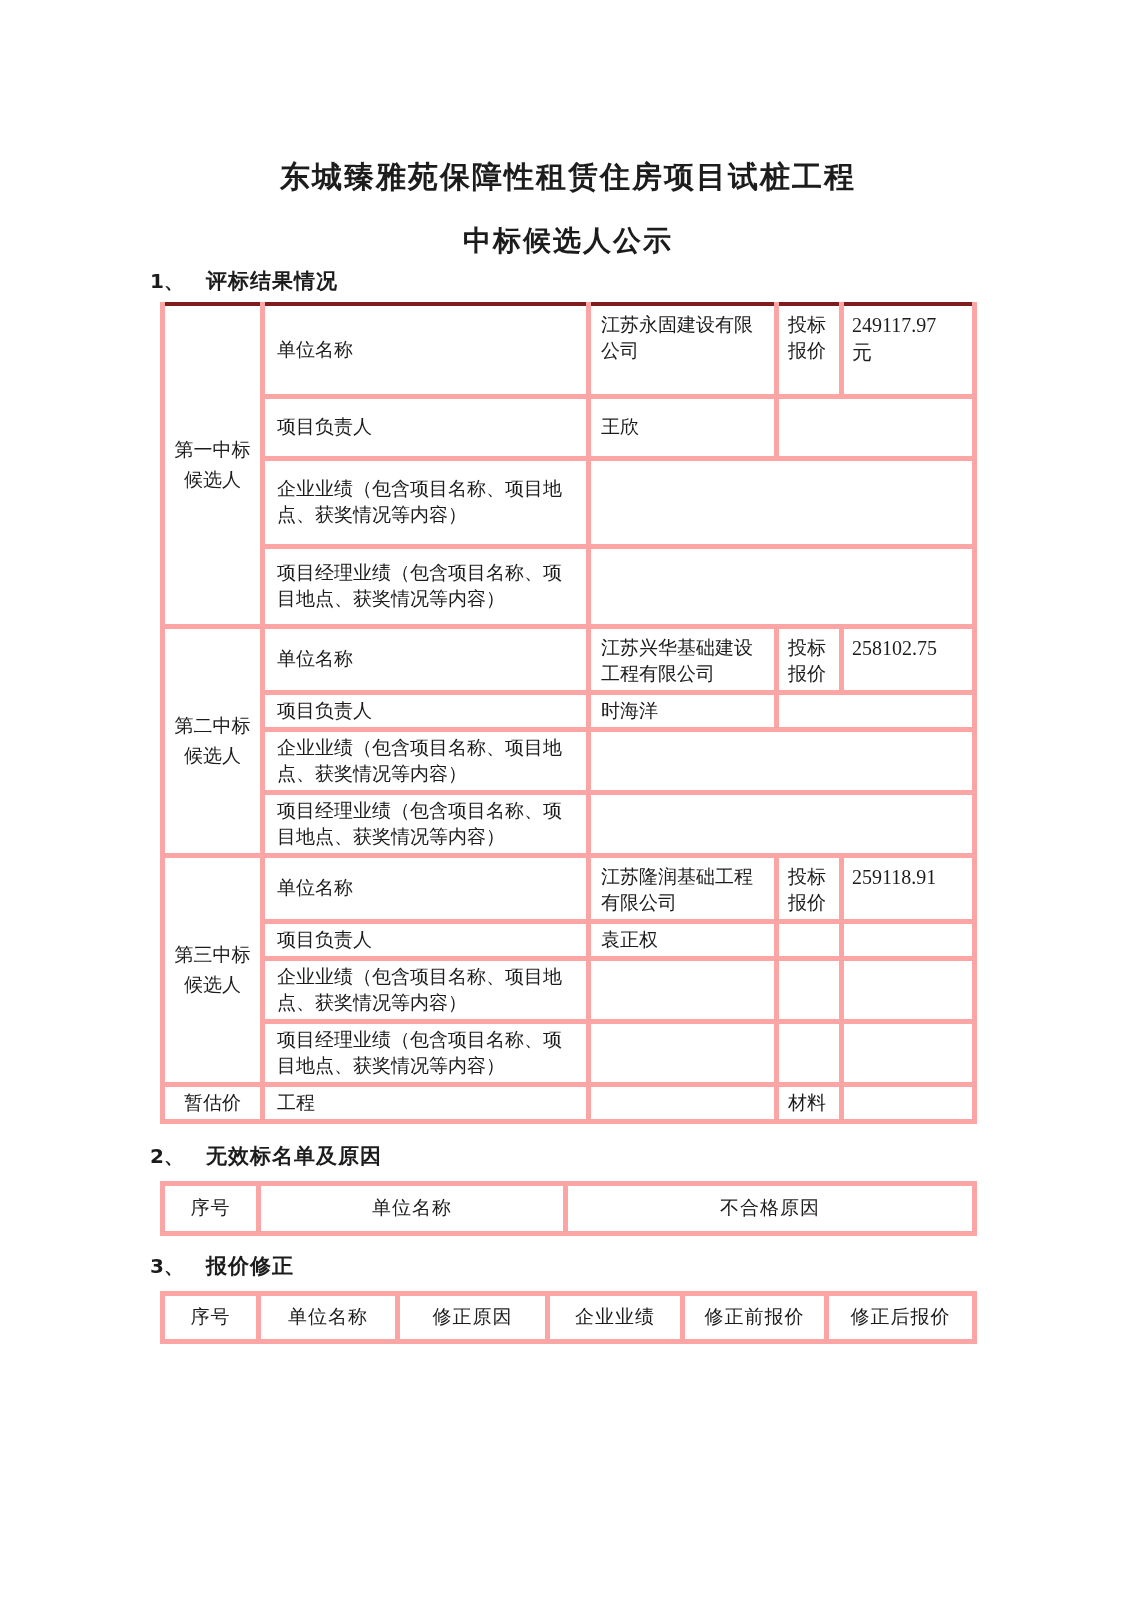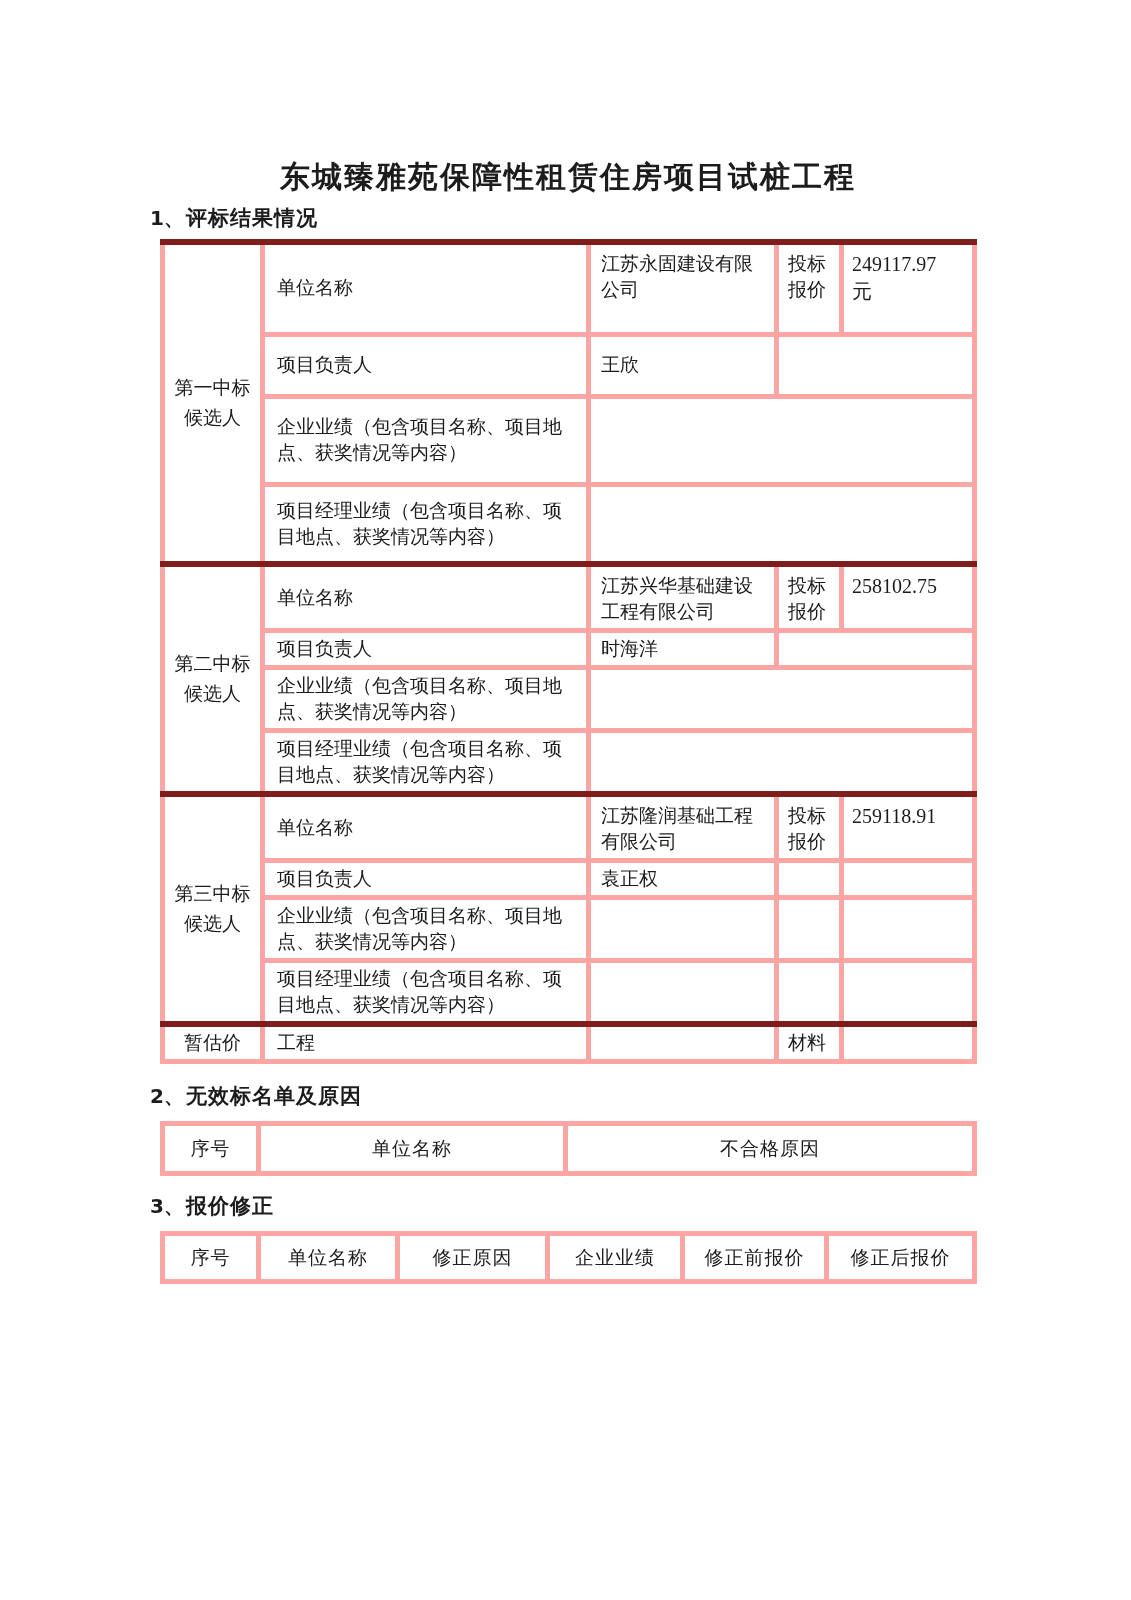--- a/index.html
+++ b/index.html
@@ -49,20 +49,21 @@
     line-height: 30px;
   }
   .sec-heading .num {
     font-family: "DejaVu Sans", "Liberation Sans", sans-serif;
     font-size: 20px;
     margin-right: 2px;
   }
   .sec-heading .txt {
     font-family: "Liberation Sans", "DejaVu Sans", sans-serif;
     letter-spacing: 1px;
+    margin-left: 20px;
   }
   #heading1 { margin-top: 6px; }
   #heading2 { margin-top: 17px; }
   #heading3 { margin-top: 15px; }
 
   table {
     border-collapse: collapse;
     table-layout: fixed;
     width: 812px;
     margin-left: 10px;
@@ -86,21 +87,21 @@
   .main-table td.lbl { padding-left: 12px; padding-right: 18px; }
   .main-table td.val { padding-left: 10px; }
   .main-table td.bid-lbl { padding-left: 9px; padding-right: 9px; }
   .main-table td.price {
     font-family: Liberation Serif, serif;
     font-size: 20px;
     padding: 4px 6px 4px 8px;
     line-height: 27px;
   }
   .main-table td.vtop { vertical-align: top; padding-top: 6px; }
-  .main-table tbody.block > tr:first-child > td { border-top: 6px solid #7f1d1d; }
+  .main-table tbody.block > tr:first-child > td { border-top: 4px solid #7f1d1d; }
   .main-table .unit { display: block; }
 
   
   .b1r1 { height: 92px; }  .b1r2 { height: 62px; }
   .b1r3 { height: 88px; }  .b1r4 { height: 80px; }
   .b2r1 { height: 52px; }  .b2r2 { height: 31px; }
   .b2r3 { height: 58px; }  .b2r4 { height: 58px; }
   .b3r1 { height: 62px; }  .b3r2 { height: 31px; }
   .b3r3 { height: 60px; }  .b3r4 { height: 60px; }
   .est-row { height: 28px; padding-left: 28px; }
@@ -112,20 +113,21 @@
   #table2 tr { height: 50px; }
   #table3 tr { height: 48px; }
 </style>
 </head>
 <body>
 
 <div class="page">
   <div class="content">
 
     <div class="doc-title line1">东城臻雅苑保障性租赁住房项目试桩工程</div>
+    <div class="doc-title line2">中标候选人公示</div>
 
 
     <div class="sec-heading" id="heading1">
       <span class="num">1、</span>
       <span class="txt">评标结果情况</span>
     </div>
 
     <table class="main-table">
       <colgroup>
         <col style="width:100px">

